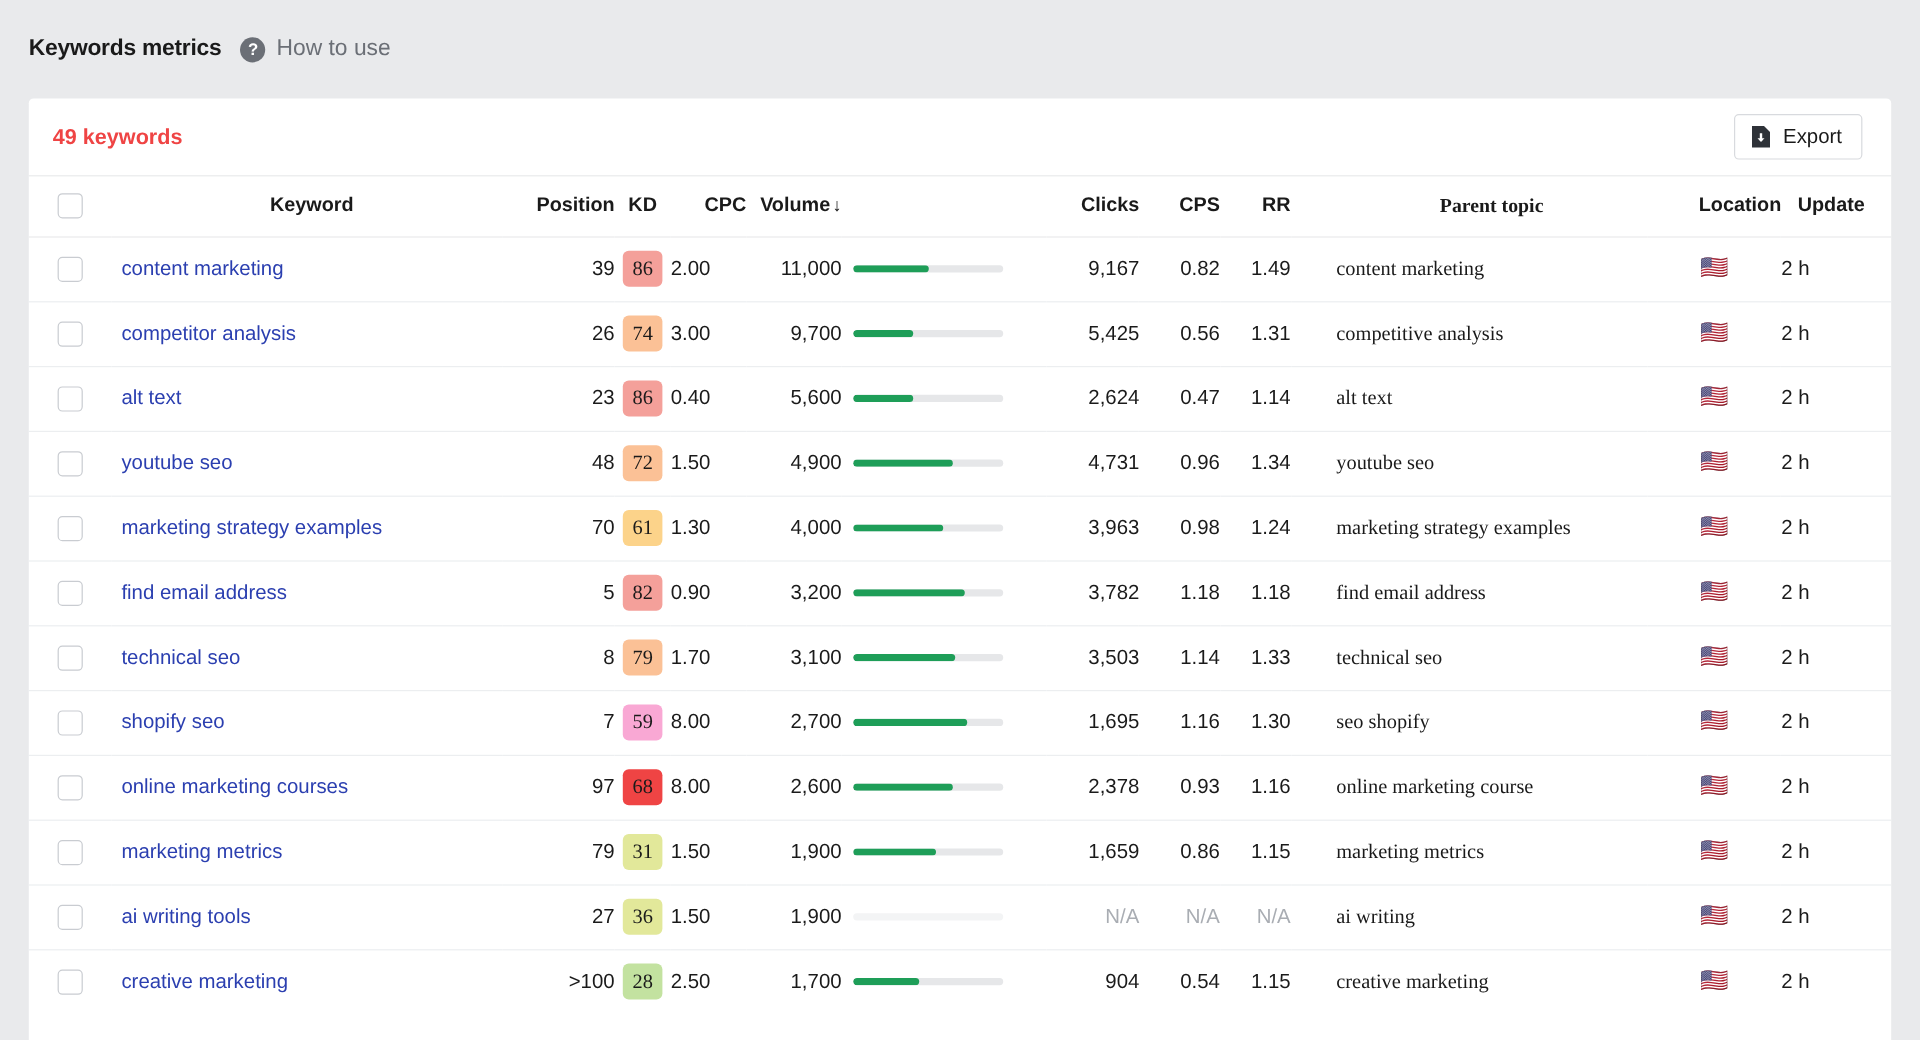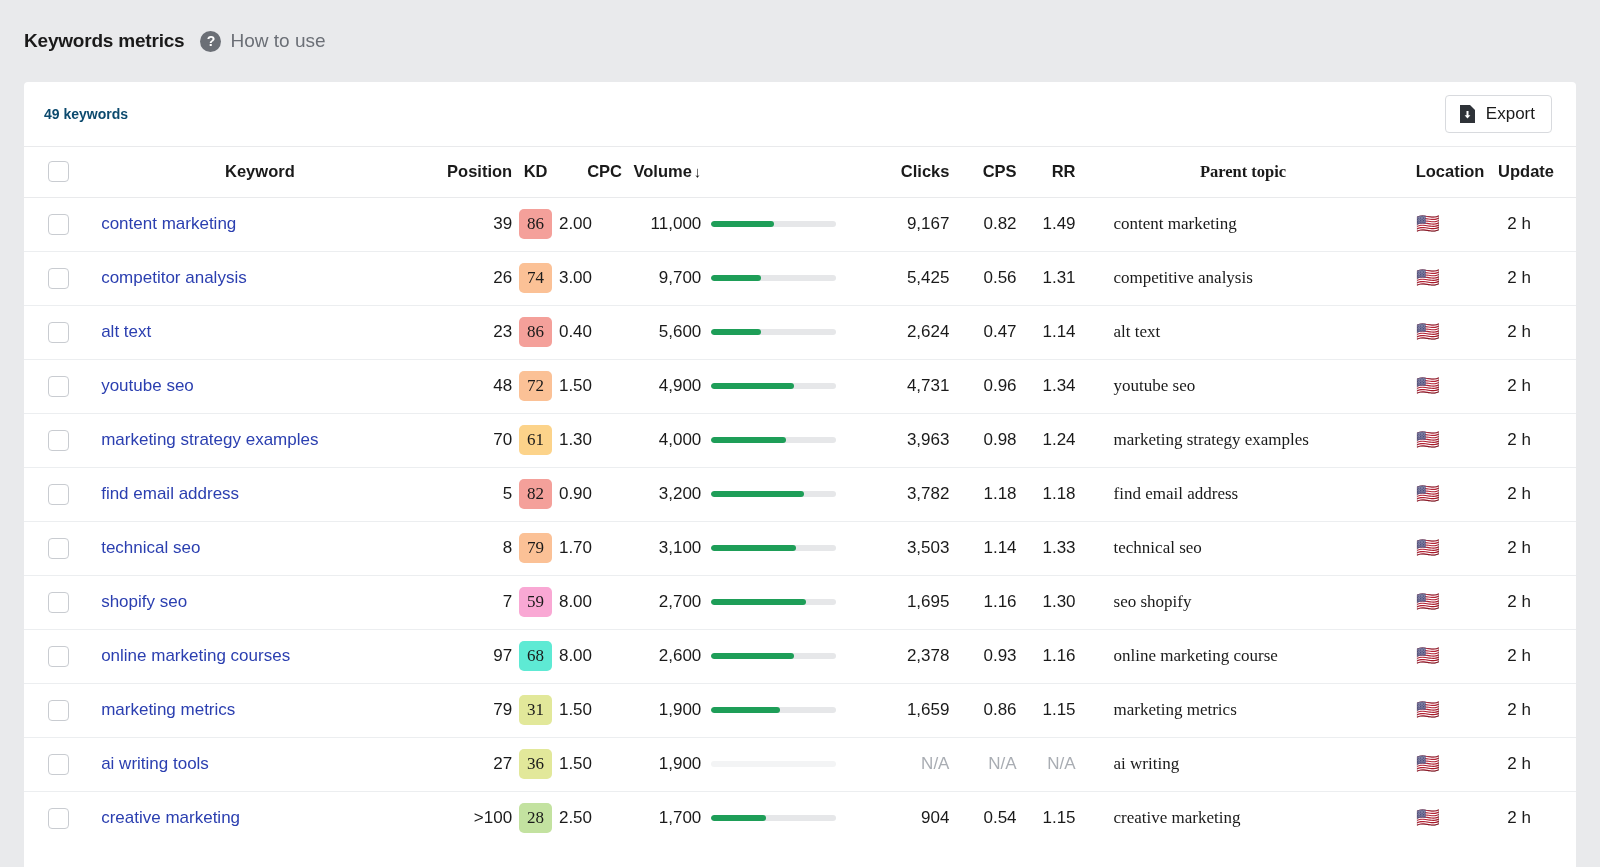--- a/index.html
+++ b/index.html
@@ -54,21 +54,21 @@
   }
 
   .card-top {
     height: 65px;
     display: flex;
     align-items: center;
     justify-content: space-between;
     padding: 0 24px 0 20px;
     border-bottom: 1px solid #e9eaec;
   }
-  .kw-count { font-size: 14px; font-weight: bold; color: #0c4a6e; }
+  .kw-count { font-size: 18px; font-weight: bold; color: #ef4444; }
 
   .export-btn {
     display: flex; align-items: center; gap: 10px;
     border: 1px solid #d8dade;
     border-radius: 4px;
     background: #ffffff;
     padding: 8px 16px 8px 13px;
     cursor: pointer;
     height: 38px;
   }
@@ -104,21 +104,21 @@
   .c-pos     { width: 92px;  text-align: right; }
   .c-kd      { width: 46px;  text-align: center; }
   .c-cpc     { width: 62px;  text-align: left; }
   .c-vol     { width: 78px;  text-align: right; }
   .c-bar     { width: 168px; }
   .c-clicks  { width: 76px;  text-align: right; }
   .c-cps     { width: 66px;  text-align: right; }
   .c-rr      { width: 58px;  text-align: right; }
   .c-parent  { width: 292px; padding-left: 38px !important; font-family: Liberation Serif, serif; }
   .c-loc     { width: 110px; text-align: center; }
-  .c-upd     { width: 90px;  text-align: center; padding-right: 22px !important; }
+  .c-upd     { width: 90px;  text-align: left; padding-right: 22px !important; }
 
   th.c-pos, th.c-cpc, th.c-vol, th.c-clicks, th.c-cps, th.c-rr { text-align: right; }
   th.c-kd { text-align: center; }
   th.c-loc { text-align: right; }
   th.c-upd { text-align: right; }
   th.c-keyword, td.c-keyword { padding-left: 8px !important; }
   .c-bar, th.c-bar { padding-left: 10px !important; }
 
   .chk {
     width: 21px; height: 21px;
@@ -376,21 +376,21 @@
             <td class="c-parent">seo shopify</td>
             <td class="c-loc"><span class="flag">🇺🇸</span></td>
             <td class="c-upd">2 h</td>
           </tr>
           <tr>
             <td class="c-check">
               <span class="chk"></span>
             </td>
             <td class="c-keyword"><a class="kw-link">online marketing courses</a></td>
             <td class="c-pos">97</td>
-            <td class="c-kd"><span class="kd-badge" style="background:#5eead4">68</span></td>
+            <td class="c-kd"><span class="kd-badge" style="background:#ef4444">68</span></td>
             <td class="c-cpc">8.00</td>
             <td class="c-vol">2,600</td>
             <td class="c-bar">
               <div class="bar-track">
                 <div class="bar-fill" style="width:66%"></div>
               </div>
             </td>
             <td class="c-clicks">2,378</td>
             <td class="c-cps">0.93</td>
             <td class="c-rr">1.16</td>

